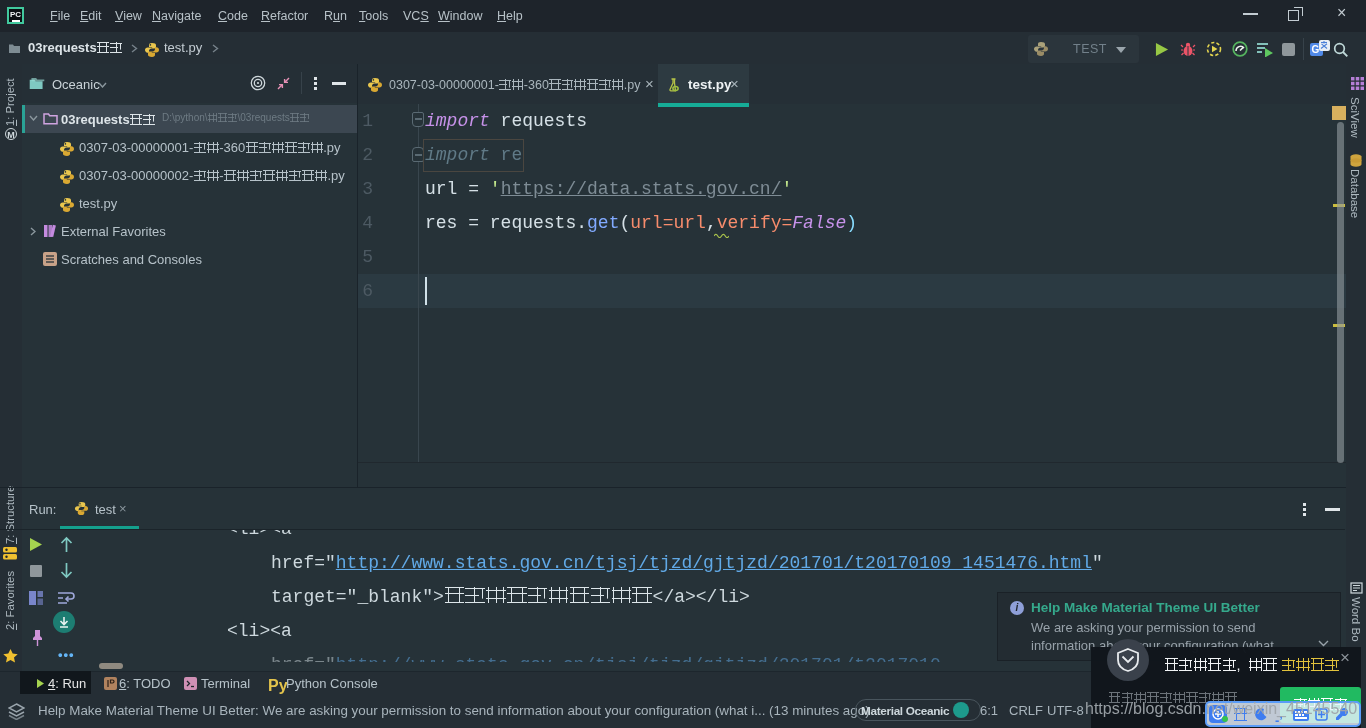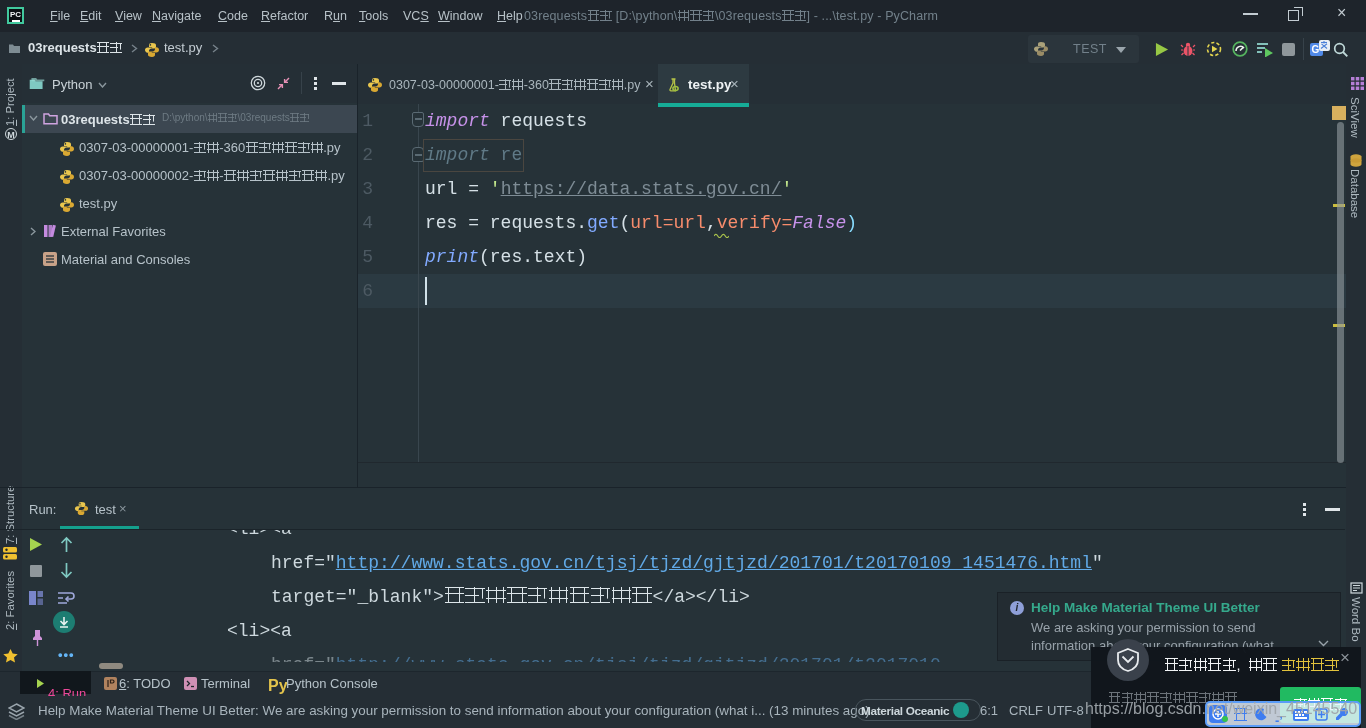--- a/index.html
+++ b/index.html
@@ -33,21 +33,20 @@
   <span class="ab" style="left:101px"><span class="u">V</span>iew</span>
   <span class="ab" style="left:138px"><span class="u">N</span>avigate</span>
   <span class="ab" style="left:204px"><span class="u">C</span>ode</span>
   <span class="ab" style="left:247px"><span class="u">R</span>efactor</span>
   <span class="ab" style="left:310px">R<span class="u">u</span>n</span>
   <span class="ab" style="left:345px"><span class="u">T</span>ools</span>
   <span class="ab" style="left:389px">VC<span class="u">S</span></span>
   <span class="ab" style="left:424px"><span class="u">W</span>indow</span>
   <span class="ab" style="left:483px"><span class="u">H</span>elp</span>
  </div>
- <div class="ab" style="left:524px;top:9px;color:#72808a;white-space:nowrap;letter-spacing:.12px">03requests<i class="z"></i><i class="z2"></i> [D:\python\<i class="z3"></i><i class="z"></i><i class="z2"></i>\03requests<i class="z"></i><i class="z2"></i>] - ...\test.py - PyCharm</div>
  <div class="ab" style="left:1243px;top:13px;width:15px;height:2px;background:#c3ccd2"></div>
  <div class="ab" style="left:1288px;top:10px;width:11px;height:11px;border:1.5px solid #c3ccd2"></div>
  <div class="ab" style="left:1292px;top:7px;width:11px;height:11px;border:1.5px solid #c3ccd2;clip-path:polygon(18% 0,100% 0,100% 82%,70% 82%,70% 18%,18% 18%)"></div>
  <div class="ab" style="left:1337px;top:5px;width:16px;height:16px;color:#c3ccd2;font-size:16px;line-height:16px">×</div>
 </div>
 
 <div class="ab" style="left:0;top:32px;width:1366px;height:32px;background:#252e35"></div>
 <div class="ab" id="navbar" style="left:0;top:0;width:1366px;height:64px;color:#c3ccd2;font-size:13px">
  <svg class="ab" style="left:9px;top:43px" width="11" height="11" viewBox="0 0 11 11">
       <path fill="#7e8c93" d="M0 1.5h4l1 1.5h6v7H0z"></path>
@@ -139,21 +138,21 @@
       <path fill="#f0c030" d="M7.5 0l2.2 4.6 5 .6-3.7 3.4 1 5L7.5 11l-4.5 2.6 1-5L.3 5.2l5-.6z"></path>
     </svg>
 </div>
 
 <div class="ab" style="left:22px;top:64px;width:335px;height:39px;background:#252f36"></div>
 <div class="ab" id="projheader" style="left:0;top:0;width:357px;height:103px;color:#c9d2d7;font-size:13px">
  <svg class="ab" style="left:29px;top:78px" width="16" height="12" viewBox="0 0 17 14">
       <path fill="#7fc9c2" d="M0 2h5.5l1.3 1.8H15v9H0z"></path>
       <path fill="#9adbd4" d="M2 0h5.5l1.3 1.8H17v2H2z" opacity=".65"></path>
     </svg>
- <div class="ab" style="left:52px;top:77px">Python</div>
+ <div class="ab" style="left:52px;top:77px">Oceanic</div>
  <svg class="ab" style="left:98px;top:82px" width="9" height="6" viewBox="0 0 9 6">
       <path d="M1 1l3.5 4L8 1" stroke="#8b979e" stroke-width="1.4" fill="none"></path>
     </svg>
  <svg class="ab" style="left:250px;top:75px" width="16" height="16" viewBox="0 0 16 16">
       <circle cx="8" cy="8" r="6.7" fill="none" stroke="#cfd8dc" stroke-width="1.3"></circle>
       <circle cx="8" cy="8" r="3.7" fill="none" stroke="#cfd8dc" stroke-width="1.3"></circle>
       <circle cx="8" cy="8" r="1.1" fill="#cfd8dc"></circle>
     </svg>
  <svg class="ab" style="left:276px;top:76px" width="15" height="15" viewBox="0 0 15 15">
       <g stroke="#e791b6" stroke-width="1.4" fill="none">
@@ -198,21 +197,21 @@
     </svg>
  <div class="ab" style="left:39px;top:121px">External Favorites</div>
  <svg class="ab" style="left:21px;top:149px" width="14" height="14" viewBox="0 0 14 14">
       <rect x="0" y="0" width="14" height="14" rx="2" fill="#c8a288"></rect>
       <g stroke="#263238" stroke-width="1.3">
         <line x1="3" y1="4" x2="11" y2="4"></line>
         <line x1="3" y1="7" x2="11" y2="7"></line>
         <line x1="3" y1="10" x2="11" y2="10"></line>
       </g>
     </svg>
- <div class="ab" style="left:39px;top:149px">Material and Consoles</div>
+ <div class="ab" style="left:39px;top:149px">Scratches and Consoles</div>
 </div>
 
 <div class="ab" style="left:357px;top:64px;width:1009px;height:43px;background:#252f36"></div>
 <div class="ab" id="tabbar" style="left:357px;top:64px;width:1009px;height:43px;font-size:13px;z-index:3">
  <svg class="ab" style="left:10px;top:13px" width="16" height="16" viewBox="0 0 16 16">
       <use href="#pysnake"></use>
     </svg>
  <div class="ab" style="left:32px;top:14px;color:#aab6bd;font-size:12.5px">0307-03-00000001-<i class="z2"></i><i class="z3"></i>-360<i class="z"></i><i class="z2"></i><i class="z3"></i><i class="z"></i><i class="z2"></i><i class="z3"></i>.py</div>
  <div class="ab" style="left:288px;top:11px;color:#a8b4ba;font-size:15px">×</div>
  <div class="ab" style="left:301px;top:0;width:91px;height:43px;background:#2d3a41"></div>
@@ -231,21 +230,20 @@
  <div class="ab" style="left:61px;top:0;width:1px;height:358px;background:#39464e"></div>
  <div class="ab" style="left:55px;top:8px;width:12px;height:15px;border:1px solid #5a6a73;background:#263238;border-radius:2px 2px 4px 4px"></div>
  <div class="ab" style="left:58px;top:14px;width:7px;height:1.5px;background:#5a6a73"></div>
  <div class="ab" style="left:55px;top:43px;width:12px;height:15px;border:1px solid #5a6a73;background:#263238;border-radius:4px 4px 2px 2px"></div>
  <div class="ab" style="left:58px;top:50px;width:7px;height:1.5px;background:#5a6a73"></div>
  <div class="ab" style="left:66px;top:35px;width:101px;height:33px;border:1px solid #4a4640"></div>
  <div class="ab" style="left:68px;top:0;white-space:pre"><span style="color:#c792ea;font-style:italic">import</span> requests</div>
  <div class="ab" style="left:68px;top:34px;white-space:pre;color:#607a87"><span style="font-style:italic">import</span> re</div>
  <div class="ab" style="left:68px;top:68px;white-space:pre">url = <span style="color:#c3e88d">'</span><span style="color:#7e8c95;text-decoration:underline">https://data.stats.gov.cn/</span><span style="color:#c3e88d">'</span></div>
  <div class="ab" style="left:68px;top:102px;white-space:pre">res = requests.<span style="color:#82aaff">get</span>(<span style="color:#f78c6c">url=url</span>,<span style="color:#f78c6c">verify=</span><span style="color:#c792ea;font-style:italic">False</span><span style="color:#89ddff">)</span></div>
- <div class="ab" style="left:68px;top:136px;white-space:pre"><span style="color:#82aaff;font-style:italic">print</span>(res.text)</div>
  <svg class="ab" style="left:357px;top:128px" width="15" height="6" viewBox="0 0 15 6">
       <path d="M0 4q1.9-3.2 3.75 0t3.75 0t3.75 0t3.75 0" stroke="#a8c24c" stroke-width="1.2" fill="none"></path>
     </svg>
  <div class="ab" style="left:68px;top:173px;width:2px;height:28px;background:#d0e0e8"></div>
  <div class="ab" style="left:0;top:358px;width:989px;height:1px;background:#20282e"></div>
  <div class="ab" style="left:975px;top:2px;width:14px;height:14px;background:#d8b05e"></div>
  <div class="ab" style="left:976px;top:100px;width:12px;height:3px;background:#cabd3f"></div>
  <div class="ab" style="left:976px;top:220px;width:12px;height:3px;background:#cabd3f"></div>
  <div class="ab" style="left:980px;top:18px;width:7px;height:341px;background:#8f989d;opacity:.62;border-radius:4px"></div>
 </div>
@@ -309,21 +307,21 @@
 </div>
 
 <div class="ab" style="left:0;top:671px;width:1366px;height:1px;background:#1d262d"></div>
 <div class="ab" style="left:0;top:695px;width:1366px;height:1px;background:#1d262d"></div>
 <div class="ab" style="left:0;top:672px;width:1366px;height:24px;background:#252e35"></div>
 <div class="ab" id="bottombar" style="left:0;top:672px;width:1366px;height:24px;color:#b6c2c9;font-size:13px">
  <div class="ab" style="left:20px;top:-1px;width:71px;height:23px;background:#11171c"></div>
  <svg class="ab" style="left:36px;top:6px" width="9" height="11" viewBox="0 0 9 11">
       <path fill="#a5d34f" d="M1 1l7 4.5L1 10z"></path>
     </svg>
- <div class="ab" style="left:48px;top:14px;color:#ec4899"><span class="u">4</span>: Run</div>
+ <div class="ab" style="left:48px;top:4px;color:#e5e5e5"><span class="u">4</span>: Run</div>
  <svg class="ab" style="left:104px;top:5px" width="13" height="13" viewBox="0 0 13 13">
       <rect width="13" height="13" rx="2" fill="#b0825e"></rect>
       <path d="M4 3v7M6.5 3h2a1.5 1.5 0 010 3h-2z" stroke="#2b1f16" stroke-width="1.2" fill="none"></path>
     </svg>
  <div class="ab" style="left:119px;top:4px"><span class="u">6</span>: TODO</div>
  <svg class="ab" style="left:184px;top:5px" width="13" height="13" viewBox="0 0 13 13">
       <rect width="13" height="13" rx="2" fill="#cf8fb4"></rect>
       <path d="M3 4l2.5 2.5L3 9" stroke="#1f262b" stroke-width="1.3" fill="none"></path>
       <line x1="7" y1="9.5" x2="10" y2="9.5" stroke="#1f262b" stroke-width="1.3"></line>
     </svg>

